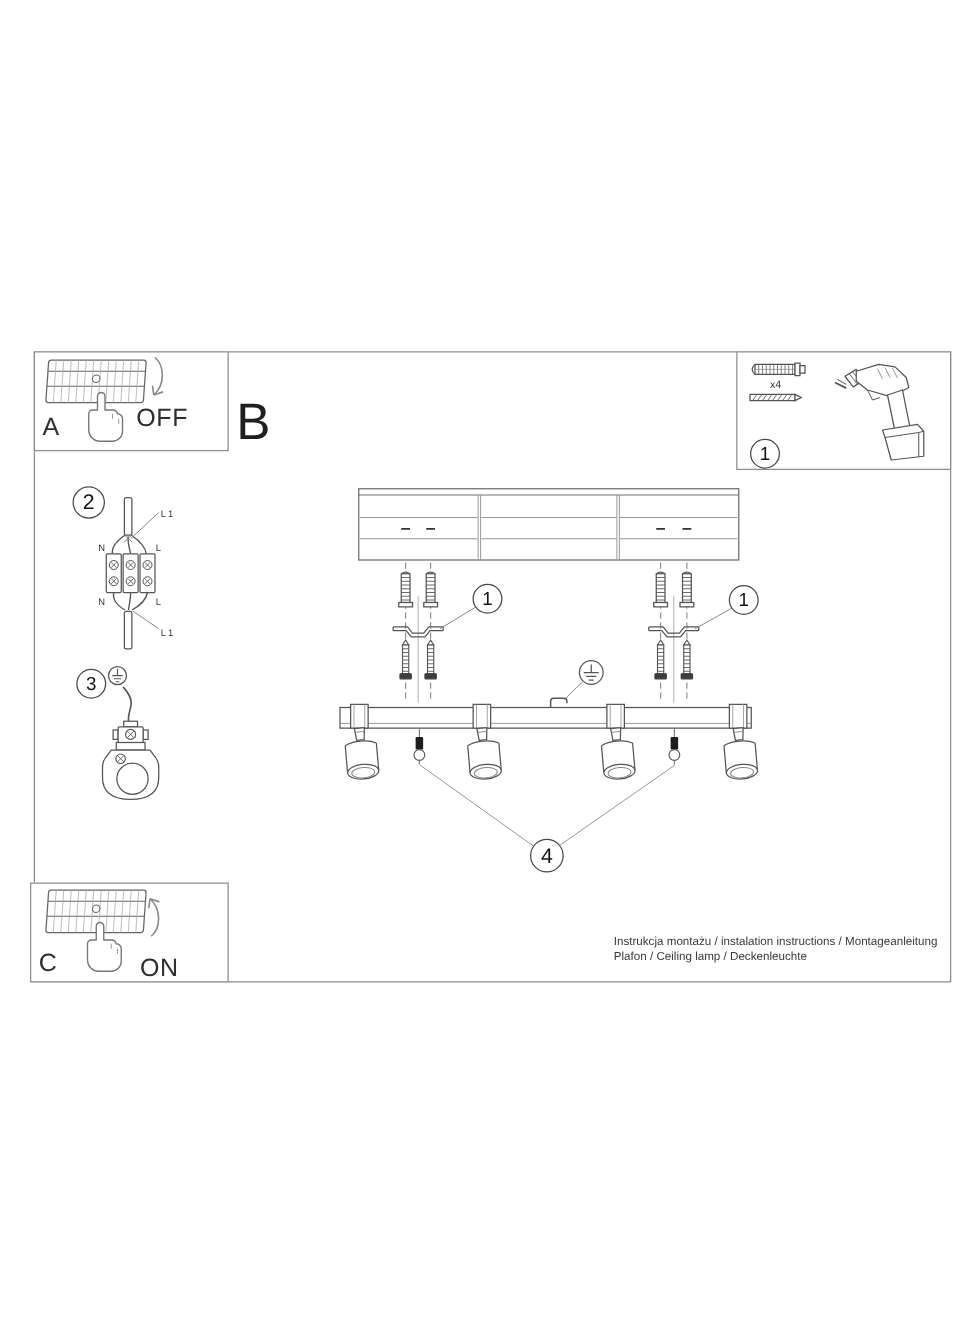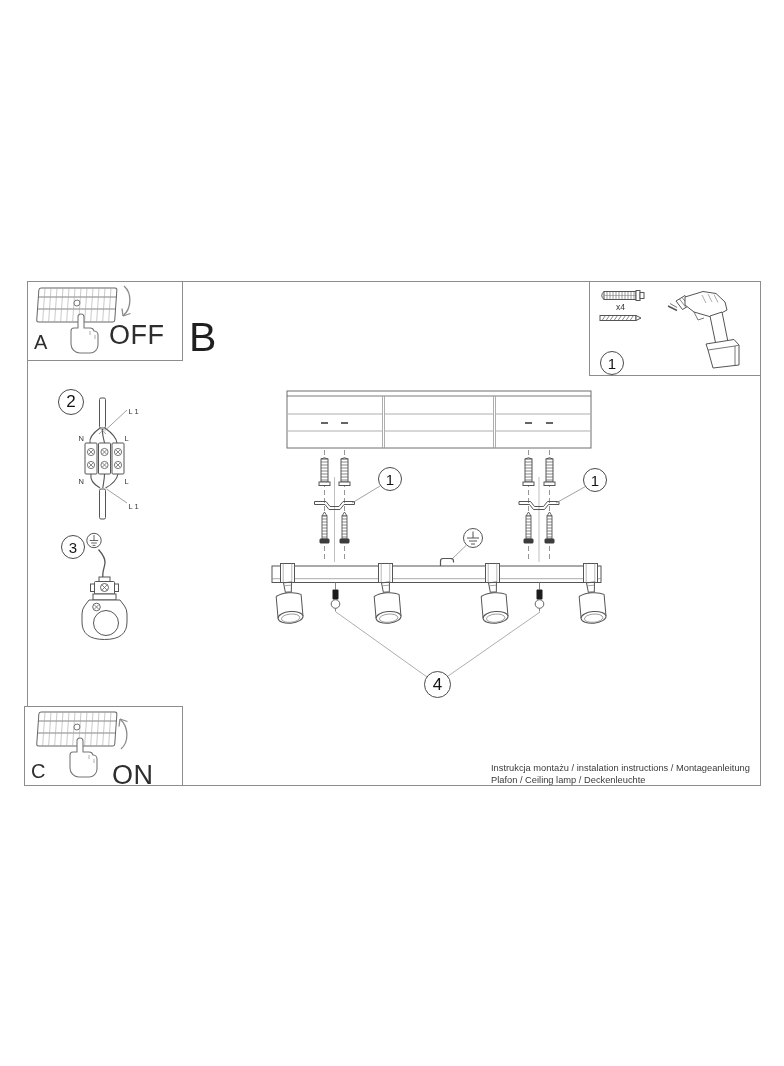--- a/index.html
+++ b/index.html
@@ -3,21 +3,21 @@
 <meta charset="utf-8">
 <style>
   html,body{margin:0;padding:0;}
   body{width:784px;height:1066px;background:#ffffff;position:relative;
        font-family:"Liberation Sans",sans-serif;color:#2b2b2b;overflow:hidden;}
   .abs{position:absolute;}
   .frame{border:1px solid #8d8d8d;background:transparent;}
   .subbox{border:1px solid #8d8d8d;background:#ffffff;}
   svg.layer{position:absolute;overflow:visible;}
   .letter{font-size:20px;color:#2e2e2e;line-height:20px;}
-  .state-label{font-size:27px;color:#2e2e2e;line-height:20px;letter-spacing:0.5px;}
+  .state-label{font-size:20px;color:#2e2e2e;line-height:20px;letter-spacing:0.5px;}
   .big-letter{font-size:41px;color:#1f1f1f;line-height:41px;}
   .badge{position:absolute;border-radius:50%;border:1.4px solid #4a4a4a;background:#fff;
          display:flex;align-items:center;justify-content:center;color:#141414;}
   .badge.s22{width:22px;height:22px;font-size:15px;}
   .badge.s24{width:24px;height:24px;font-size:17px;}
   .badge.s25{width:25px;height:25px;font-size:17px;}
   .footer{font-size:9.3px;line-height:11.8px;color:#3a3a3a;}
   text{font-family:"Liberation Sans",sans-serif;fill:#333;}
 </style>
 </head>
@@ -256,16 +256,16 @@
     </g>
     <g transform="translate(88,2)">
       <path d="M8,40 C16,33 16,18 7,10" stroke="#8a8a8a" stroke-width="1.3" fill="none"></path>
       <path d="M7,10 L6,17.5 M7,10 L14.5,12.5" stroke="#8a8a8a" stroke-width="1.3" fill="none"></path>
     </g>
   </svg>
   <span class="abs letter" style="left:6px;top:54px;">C</span>
   <span class="abs state-label" style="left:87px;top:58px;">ON</span>
 </div>
 
-<div class="abs footer" style="left:491px;top:748px;margin-top:15px;">
+<div class="abs footer" style="left:491px;top:748px;">
   <div>Instrukcja montażu / instalation instructions / Montageanleitung</div>
   <div>Plafon / Ceiling lamp / Deckenleuchte</div>
 </div>
 
 </body></html>

